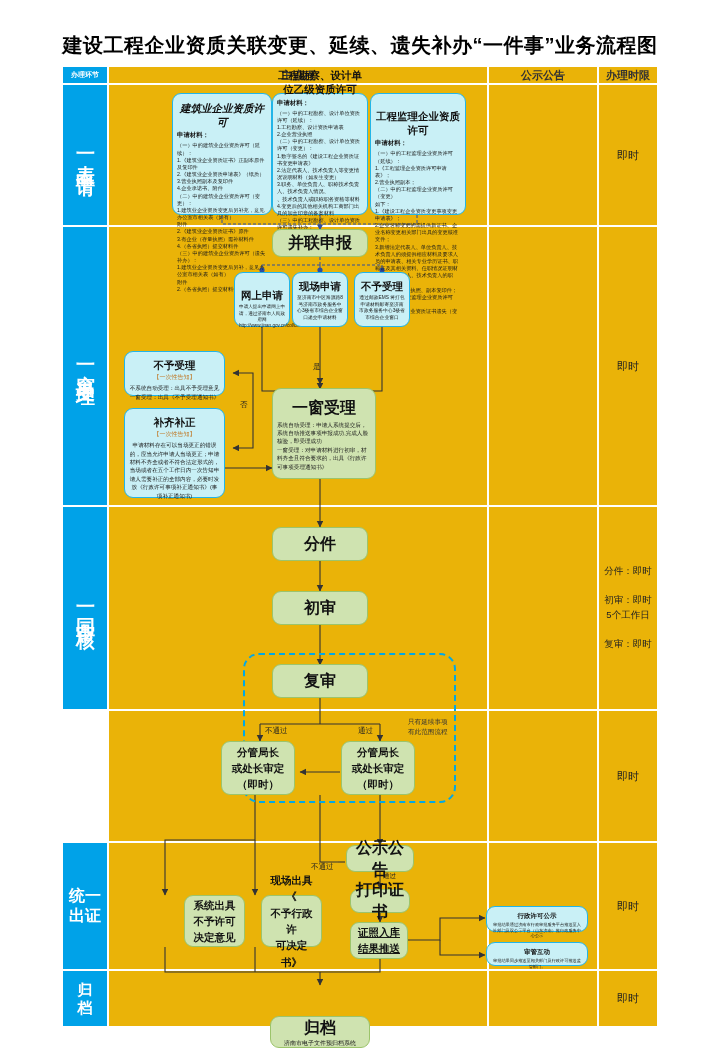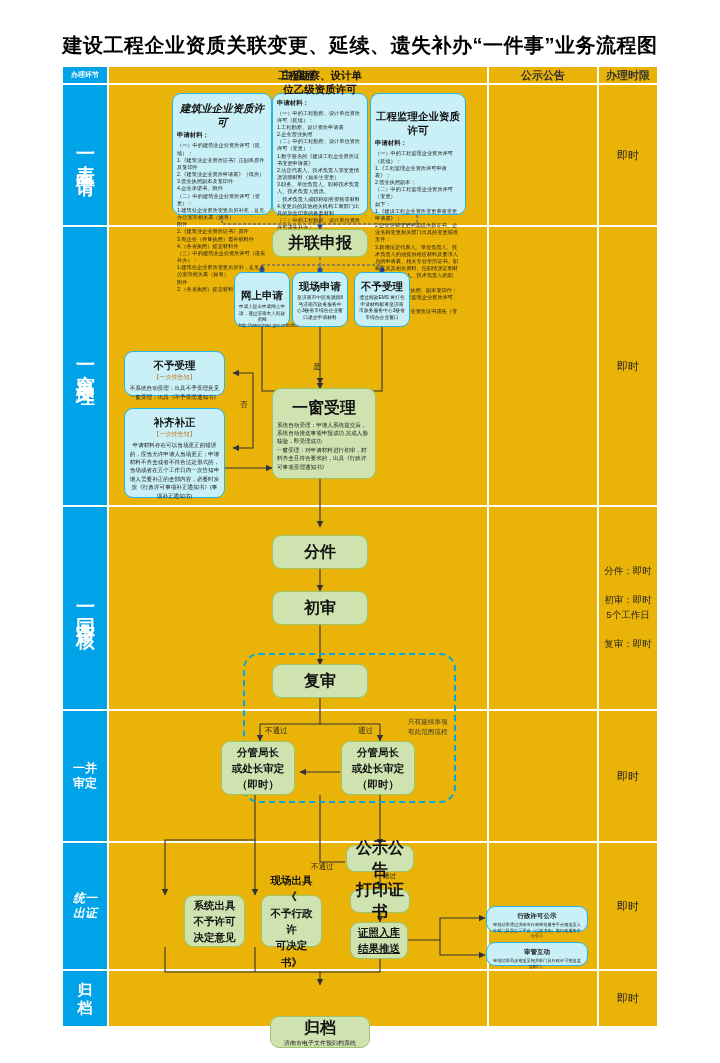--- a/index.html
+++ b/index.html
@@ -89,31 +89,28 @@
     <div class="cell" style="left:426px;top:440px;width:110px;height:204px;"></div>
     <div class="cell limit" style="left:536px;top:440px;width:60px;height:204px;">
       <span style="white-space:pre-line;font-size:9.5px;line-height:1.55;">分件：即时
 
 初审：即时
 5个工作日
 
 复审：即时</span>
     </div>
 
-    <div class="cell stage" style="left:0;top:644px;width:46px;height:132px;">
-      <span class="vtext" style="font-size:12px;writing-mode:horizontal-tb;text-orientation:mixed;letter-spacing:0;line-height:1.25;">一并<br>审定</span>
-    </div>
     <div class="cell" style="left:46px;top:644px;width:380px;height:132px;"></div>
     <div class="cell" style="left:426px;top:644px;width:110px;height:132px;"></div>
     <div class="cell limit" style="left:536px;top:644px;width:60px;height:132px;">
       <span>即时</span>
     </div>
 
     <div class="cell stage" style="left:0;top:776px;width:46px;height:128px;">
-      <span style="font-size:12px;line-height:1.25;font-weight:bold;font-style:italic;">统一<br>出证</span>
+      <span style="font-size:16px;line-height:1.25;font-weight:bold;">统一<br>出证</span>
     </div>
     <div class="cell" style="left:46px;top:776px;width:380px;height:128px;"></div>
     <div class="cell" style="left:426px;top:776px;width:110px;height:128px;"></div>
     <div class="cell limit" style="left:536px;top:776px;width:60px;height:128px;">
       <span>即时</span>
     </div>
 
     <div class="cell stage" style="left:0;top:904px;width:46px;height:57px;">
       <span style="font-size:15px;line-height:1.2;font-weight:bold;">归<br>档</span>
     </div>
@@ -283,21 +280,21 @@
 
   <div class="node green" style="left:272px;top:388px;width:104px;height:91px;justify-content:flex-start;">
     <div class="n-title big" style="margin-top:5px;">一窗受理</div>
     <div class="n-body" style="font-size:5.6px;">系统自动受理：申请人系统提交后，系统自动推送事项申报成功,完成人脸核验，即受理成功
 一窗受理：对申请材料进行初审，材料齐全且符合要求的，出具《行政许可事项受理通知书》</div>
   </div>
 
   <div class="edgelabel" style="left:313px;top:362px;">是</div>
   <div class="edgelabel" style="left:240px;top:400px;">否</div>
 
-  <div class="node green" style="left:272px;top:527px;width:96px;height:34px;margin-top:8px;">
+  <div class="node green" style="left:272px;top:527px;width:96px;height:34px;">
     <div class="n-title big">分件</div>
   </div>
 
   <div class="node green" style="left:272px;top:591px;width:96px;height:34px;">
     <div class="n-title big">初审</div>
   </div>
 
   <div class="node green" style="left:272px;top:664px;width:96px;height:34px;">
     <div class="n-title big">复审</div>
   </div>

